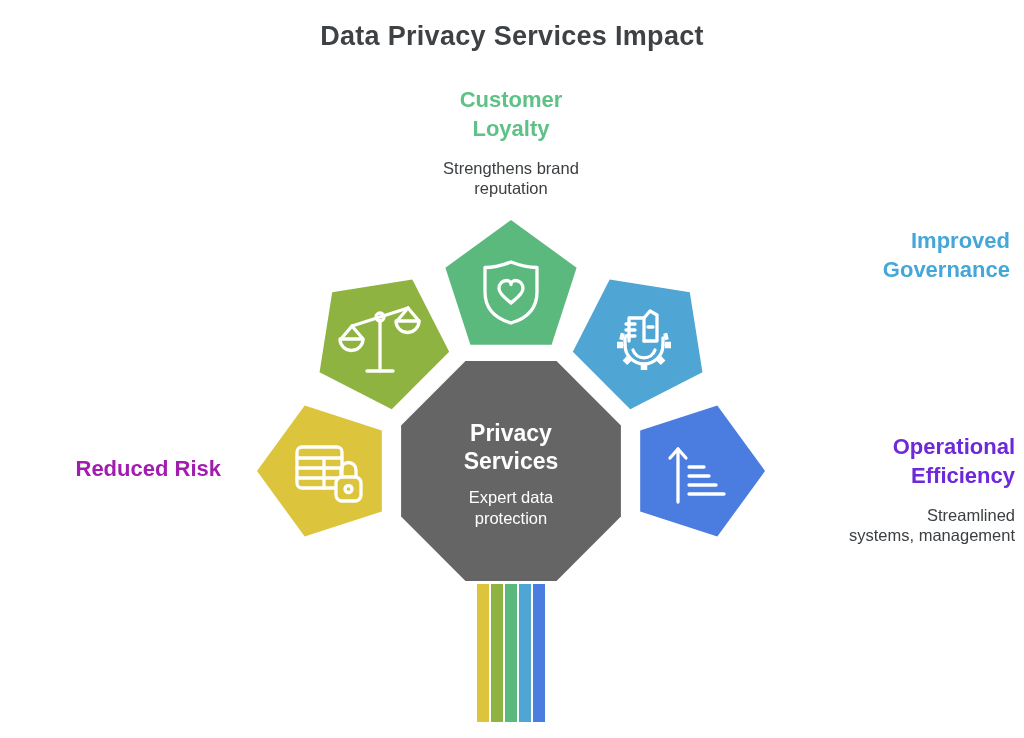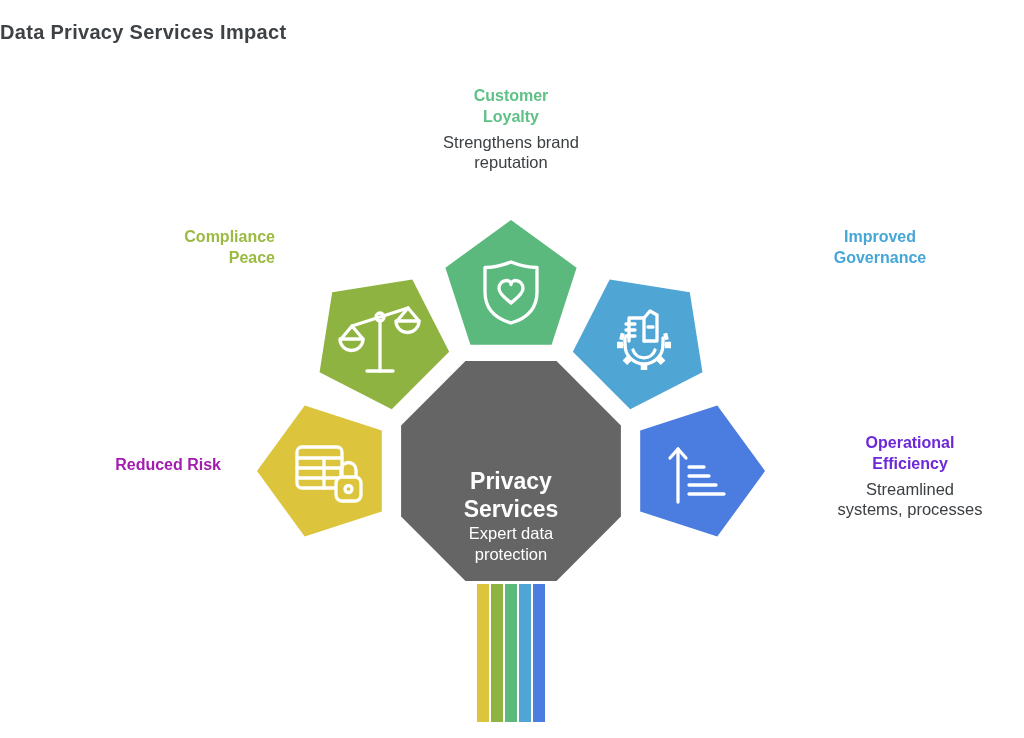--- a/index.html
+++ b/index.html
@@ -1,33 +1,33 @@
 <!DOCTYPE html>
 <html><head>
 <meta charset="utf-8">
 <style>
   html,body{margin:0;padding:0;background:#ffffff;}
   .canvas{
     position:relative;width:1024px;height:738px;background:#ffffff;
     font-family:"Liberation Sans",sans-serif;overflow:hidden;
   }
   .title{
-    position:absolute;top:21px;left:0;width:1024px;
-    font-size:20px;font-weight:bold;color:#3e4245;letter-spacing:.3px;
+    position:absolute;top:21px;left:0;width:1024px;text-align:center;
+    font-size:27px;font-weight:bold;color:#3e4245;letter-spacing:.3px;
   }
   svg.diagram{position:absolute;left:0;top:0;}
   .sect{position:absolute;}
-  .sect .h{font-size:16px;font-weight:bold;line-height:1.33;white-space:pre-line;}
-  .sect .d{font-size:16.5px;line-height:1.27;color:#3c4043;margin-top:4px;white-space:pre-line;}
-  .ta-c{text-align:center}.ta-r{text-align:right}.ta-l{text-align:center}
+  .sect .h{font-size:22px;font-weight:bold;line-height:1.33;white-space:pre-line;}
+  .sect .d{font-size:16.5px;line-height:1.27;color:#3c4043;margin-top:14px;white-space:pre-line;}
+  .ta-c{text-align:center}.ta-r{text-align:right}.ta-l{text-align:right}
   .c-green{color:#5ec185}.c-olive{color:#9aba41}.c-cyan{color:#45a6d8}
   .c-yellow{color:#a21caf}.c-blue{color:#6d28d9}
   .center-label{position:absolute;left:391px;top:419px;width:240px;text-align:center;color:#ffffff;}
-  .center-label .h{font-size:23px;font-weight:bold;line-height:1.22;white-space:pre-line;margin-top:48px;}
-  .center-label .d{font-size:16.5px;line-height:1.27;white-space:pre-line;text-align:center;}
+  .center-label .h{font-size:23px;font-weight:bold;line-height:1.22;white-space:pre-line;}
+  .center-label .d{font-size:16.5px;line-height:1.27;margin-top:12px;white-space:pre-line;text-align:center;}
   .icon{fill:none;stroke:#ffffff;stroke-width:3.3;stroke-linecap:round;stroke-linejoin:round;}
   .tooth{stroke-width:6.5;stroke-linecap:butt;}
 </style>
 </head>
 <body>
 
 <div class="canvas">
 
   <div class="title">Data Privacy Services Impact</div>
 
@@ -107,38 +107,36 @@
   </svg>
 
   <div class="sect ta-c" style="left:341px;top:85px;width:340px;">
     <div class="h c-green">Customer
 Loyalty</div>
     <div class="d">Strengthens brand
 reputation</div>
   </div>
 
   <div class="sect ta-r" style="right:749px;top:226px;width:260px;">
-    <div class="h c-olive">Compliance
-Peace</div>
   </div>
 
   <div class="sect ta-l" style="left:750px;top:226px;width:260px;">
     <div class="h c-cyan">Improved
 Governance</div>
   </div>
 
   <div class="sect ta-r" style="right:803px;top:454px;width:210px;">
     <div class="h c-yellow">Reduced Risk</div>
   </div>
 
   <div class="sect ta-l" style="left:805px;top:432px;width:210px;">
     <div class="h c-blue">Operational
 Efficiency</div>
     <div class="d">Streamlined
-systems, processes</div>
+systems, management</div>
   </div>
 
   <div class="center-label">
     <div class="h">Privacy
 Services</div>
     <div class="d">Expert data
 protection</div>
   </div>
 
 </div>

